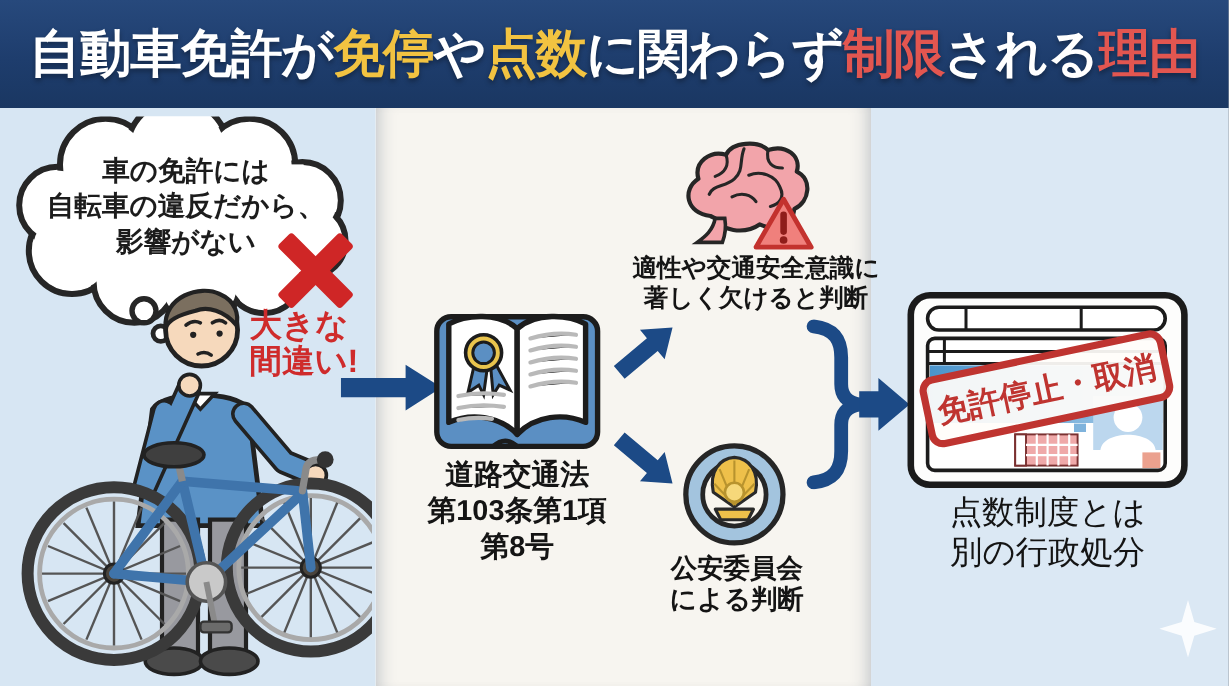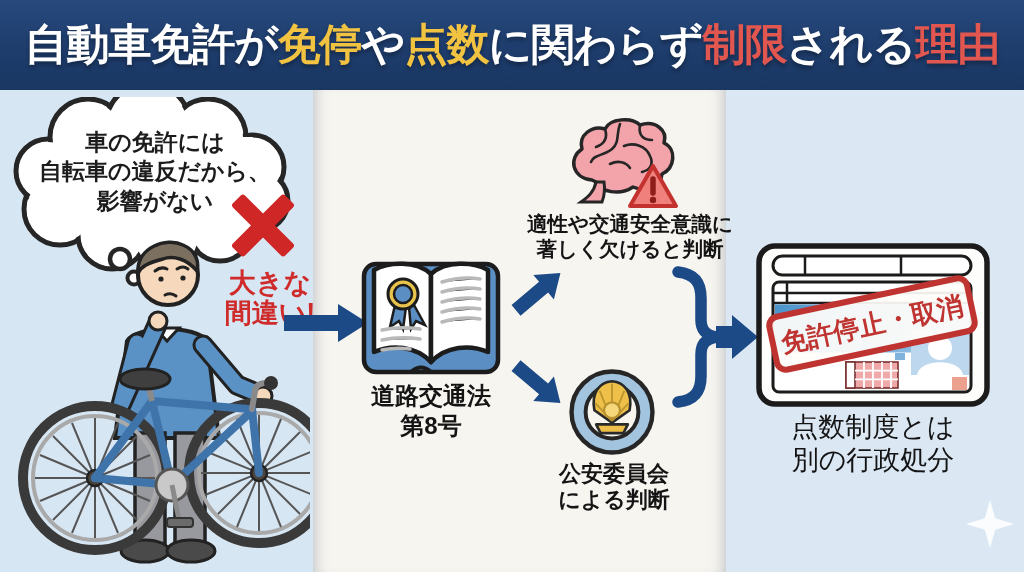--- a/index.html
+++ b/index.html
@@ -25,22 +25,22 @@
     left:313px;top:90px;width:413px;height:482px;background:#f7f5f0;
     box-shadow:inset 14px 0 16px -14px rgba(40,60,90,.35), inset -14px 0 16px -14px rgba(40,60,90,.35);
   }
   .panel-right{left:726px;top:90px;width:298px;height:482px;background:#dbe8f4;}
   
   .bubble-text{
     left:32px;top:128px;width:246px;text-align:center;
     font-size:23px;font-weight:bold;color:#1c1c1c;line-height:1.28;
   }
   .mistake-text{
-    left:208px;top:256px;width:124px;text-align:center;
-    font-size:27px;font-weight:bold;color:#cf2b2b;line-height:1.12;margin-top:12px;
+    left:208px;top:256px;width:124px;
+    font-size:27px;font-weight:bold;color:#cf2b2b;line-height:1.12;
   }
   .law-text{
     left:336px;top:381px;width:190px;text-align:center;
     font-size:24px;font-weight:bold;color:#141414;line-height:1.25;
   }
   .assessment-text{
     left:504px;top:211px;width:252px;text-align:center;
     font-size:20.5px;font-weight:bold;color:#141414;line-height:1.22;
   }
   .committee-text{
@@ -226,20 +226,21 @@
       <path d="M 86,52 q 20,-6 38,-3"></path>
         <path d="M 86,62 q 20,-6 38,-3"></path>
       <path d="M 86,72 q 20,-6 38,-3"></path>
       <path d="M 26,80 q 18,-4 38,-1"></path>
         <path d="M 26,90 q 18,-4 38,-1"></path>
       <path d="M 26,100 q 14,-3 28,-1"></path>
     </g>
   </svg>
   <div class="abs law-text">
     <div>道路交通法</div>
+    <div>第103条第1項</div>
     <div>第8号</div>
   </div>
 
   <svg class="abs" style="left:505px;top:258px;" width="68" height="66" viewBox="0 0 68 66">
     <g transform="rotate(-40 34 33)">
       <polygon points="4,26 40,26 40,17 62,33 40,49 40,40 4,40" fill="#1c4a86"></polygon>
     </g>
   </svg>
   <svg class="abs" style="left:505px;top:352px;" width="68" height="66" viewBox="0 0 68 66">
     <g transform="rotate(40 34 33)">

